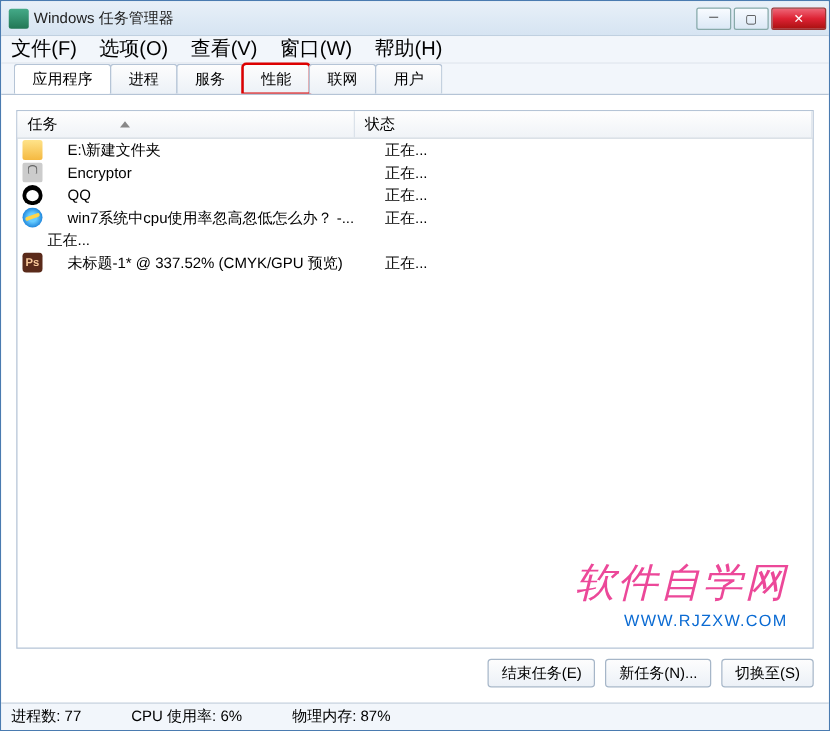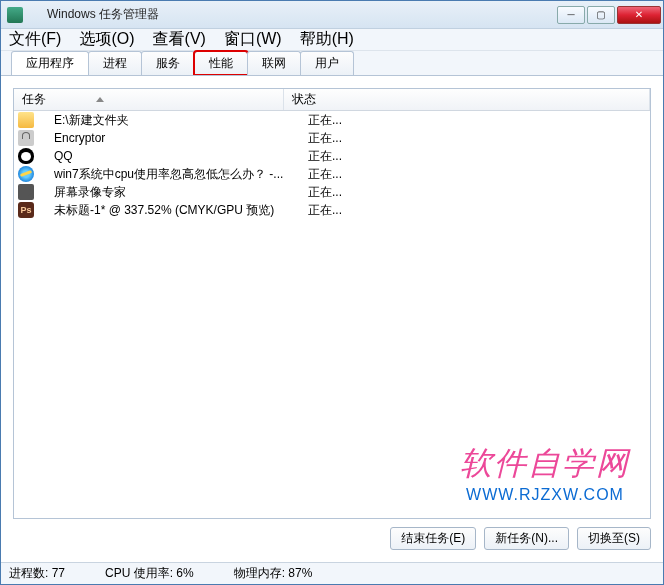--- a/index.html
+++ b/index.html
@@ -1,20 +1,20 @@
 <!DOCTYPE html>
 <html><head>
 <meta charset="utf-8">
 <style>
 * { box-sizing: border-box; margin: 0; padding: 0; }
 body { font-family: "Microsoft YaHei", "SimSun", Tahoma, sans-serif; font-size: 12px; background: #fff; }
 .window { width: 664px; height: 585px; border: 1px solid #4a7bb0; background: #fff; position: relative; display: flex; flex-direction: column; }
 .titlebar { height: 28px; background: linear-gradient(#e8f0f8,#d6e4f2); display: flex; align-items: center; padding: 0 2px; border-bottom: 1px solid #c0d0e0; }
 .titlebar .appicon { width: 16px; height: 16px; margin: 0 4px; background: linear-gradient(#4a8,#275); border-radius: 2px; }
-.titlebar .title { flex: 1; font-size: 12px; color: #222; margin-left: 20px; }
+.titlebar .title { flex: 1; font-size: 12px; color: #222; }
 .winbtns { display: flex; gap: 2px; }
 .winbtn { width: 28px; height: 18px; border: 1px solid #8aa; background: linear-gradient(#f8fbff,#dbe8f5); border-radius: 2px; display: flex; align-items: center; justify-content: center; font-size: 10px; color: #333; cursor: default; }
 .winbtn.close { background: linear-gradient(#e67 0%,#d23 50%,#a11 100%); color:#fff; border-color:#933; width:44px; }
 .menubar { height: 22px; display: flex; align-items: center; padding: 0 4px; gap: 10px; background:#f2f6fb; border-bottom:1px solid #dde4ec; font-size:16px; }
 .menuitem { padding: 2px 4px; cursor: default; }
 .tabs { height: 24px; display: flex; align-items: flex-end; padding: 4px 10px 0 10px; background:#f2f6fb;font-family:Liberation Serif, serif; }
 .tab { padding: 3px 14px; border:1px solid #b5c4d6; border-bottom:none; background: linear-gradient(#fdfdfd,#ecf1f7); margin-right:-1px; border-top-left-radius:3px; border-top-right-radius:3px; cursor:default; }
 .tab.active { background:#fff; position:relative; z-index:2; }
 .tab.highlighted { outline:2px solid #d00; outline-offset:-1px; }
 .content { flex:1; background:#fff; border-top:1px solid #b5c4d6; padding:12px; display:flex; flex-direction:column; }
@@ -35,21 +35,21 @@
 .ico.penguin { position:relative; }
 .ico.penguin::before { content:""; position:absolute; inset:0; background:#000; border-radius:50% 50% 45% 45%; }
 .ico.penguin::after { content:""; position:absolute; left:3px; top:4px; width:10px; height:9px; background:#fff; border-radius:50%; }
 .ico.ie { border-radius:50%; background:radial-gradient(circle,#6cf 30%,#28d 70%); position:relative; }
 .ico.ie::after { content:""; position:absolute; left:2px; top:6px; width:12px; height:3px; background:#ffd54a; border-radius:2px; transform:rotate(-20deg); }
 .ico.vid { background:#555; border-radius:2px; position:relative; }
 .ico.vid::after { content:""; position:absolute; left:10px; top:4px; width:0;height:0;border-top:4px solid transparent;border-bottom:4px solid transparent;border-left:5px solid #555; }
 .ico.ps { background:#5a2a1a; border-radius:3px; display:flex;align-items:center;justify-content:center;color:#f8c89a;font-size:9px;font-weight:bold; }
 .watermark { position:absolute; right:20px; bottom:14px; text-align:right; }
 .watermark .big { font-size:32px; font-weight:normal; color:#ec4899; font-style:italic; letter-spacing:2px; }
-.watermark .small { font-size:16px; color:#0b6bd3; letter-spacing:1px;text-align:center; }
+.watermark .small { font-size:13px; color:#0b6bd3; letter-spacing:1px; }
 .btnrow { display:flex; justify-content:flex-end; gap:8px; padding:8px 0 0 0; }
 .btn { padding:2px 10px; border:1px solid #a6b6c8; background:linear-gradient(#fdfdfd,#ecf1f7); border-radius:3px; font-size:12px; cursor:default; font-family:inherit; }
 .statusbar { height:22px; border-top:1px solid #c9d4e0; display:flex; align-items:center; padding:0 8px; gap:40px; background:#f2f6fb; font-size:12px; }
 </style>
 </head>
 <body>
 
 <div class="window">
 
   <div class="titlebar">
@@ -117,24 +117,20 @@
             <div class="status">正在...</div>
           </div>
           <div class="row">
             <div class="task">
               <span class="ico ie"></span>
               <span>win7系统中cpu使用率忽高忽低怎么办？ -...</span>
             </div>
             <div class="status">正在...</div>
           </div>
           <div class="row">
-            <div class="task">
-              <span class="ico vid"></span>
-              <span>屏幕录像专家</span>
-            </div>
             <div class="status">正在...</div>
           </div>
           <div class="row">
             <div class="task">
               <span class="ico ps">Ps</span>
               <span>未标题-1* @ 337.52% (CMYK/GPU 预览)</span>
             </div>
             <div class="status">正在...</div>
           </div>
         </div>

